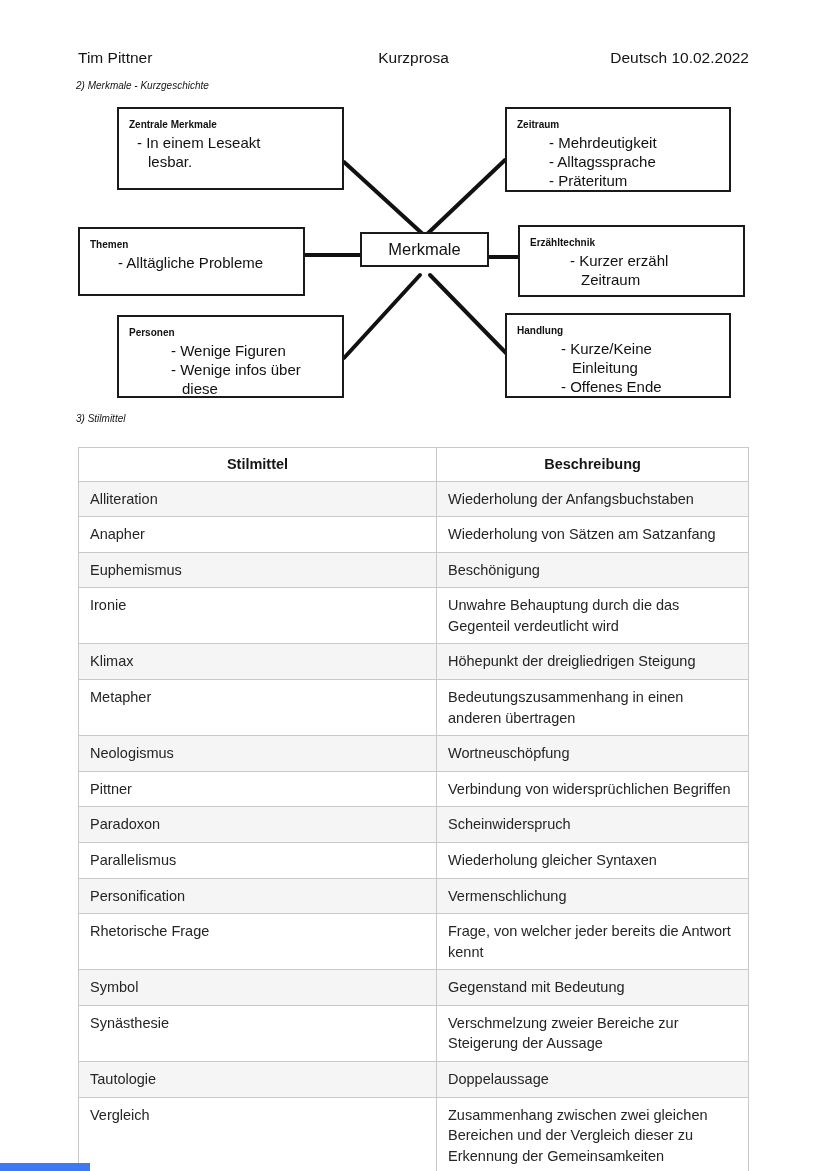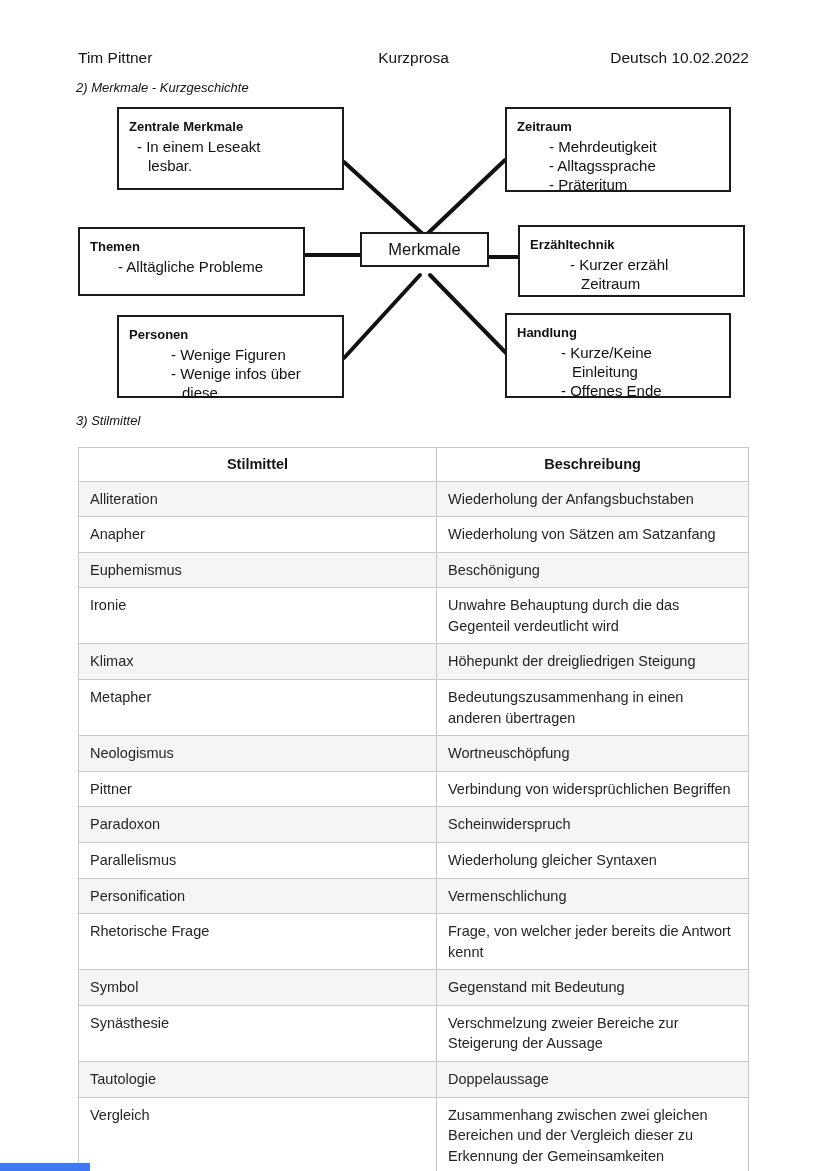--- a/index.html
+++ b/index.html
@@ -12,33 +12,33 @@
   .doc-header{
     position:absolute;top:49px;left:78px;width:671px;
     display:grid;grid-template-columns:1fr auto 1fr;align-items:baseline;
     font-size:15.5px;color:#141414;
   }
   .doc-header .h-left{text-align:left;}
   .doc-header .h-center{text-align:center;}
   .doc-header .h-right{text-align:right;}
   
   .section-heading{
-    position:absolute;left:76px;margin:0;font-size:13px;font-weight:normal;
+    position:absolute;left:76px;margin:0;font-size:10px;font-weight:normal;
     font-style:italic;color:#141414;
   }
   #heading-merkmale{top:80px;}
   #heading-stilmittel{top:413px;}
   
   .diagram{position:absolute;top:100px;left:0;width:828px;height:315px;}
   .diagram svg{position:absolute;top:0;left:0;width:828px;height:315px;}
   .node{
     position:absolute;background:#fff;border:2px solid #1a1a1a;
     box-sizing:border-box;line-height:1.27;
   }
-  .node-title{font-weight:bold;font-size:13px;padding:10px 10px 0 10px;}
+  .node-title{font-weight:bold;font-size:10px;padding:10px 10px 0 10px;}
   .node-items{font-size:15px;padding:1px 8px 0 0;}
   .node-item{white-space:pre-line;padding-left:11px;text-indent:-11px;}
   .n-zentrale{left:117px;top:7px;width:227px;height:83px;}
   .n-zentrale .node-item{margin-left:18px;}
   .n-sprache{left:505px;top:7px;width:226px;height:85px;}
   .n-sprache .node-item{margin-left:42px;}
   .n-themen{left:78px;top:127px;width:227px;height:69px;}
   .n-themen .node-item{margin-left:38px;}
   .n-erz{left:518px;top:125px;width:227px;height:72px;}
   .n-erz .node-item{margin-left:50px;}

